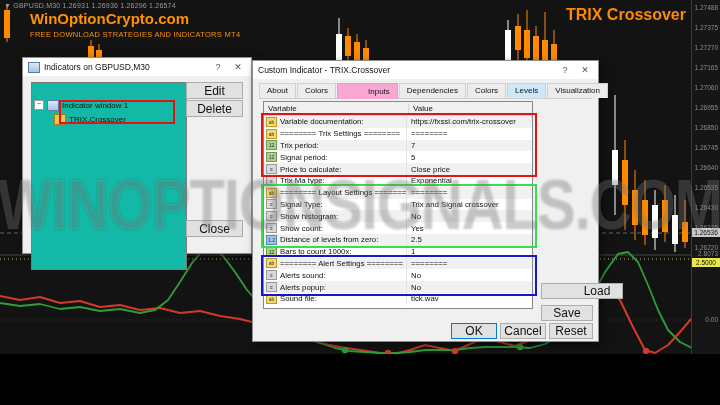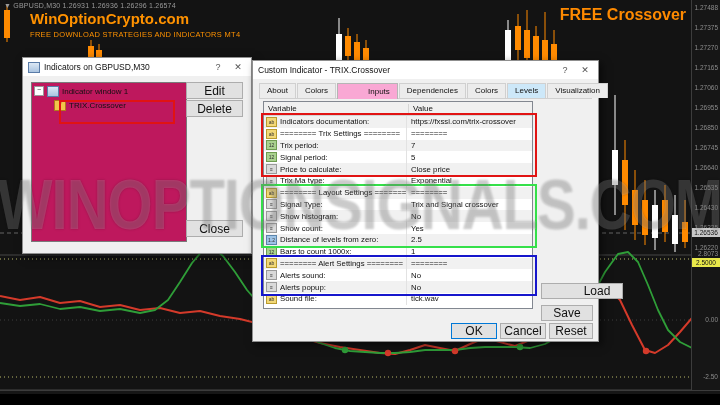--- a/index.html
+++ b/index.html
@@ -1,16 +1,16 @@
 <!DOCTYPE html>
 <html><head>
 <meta charset="utf-8">
 <style>
   html,body{margin:0;padding:0;background:#000;}
-  .screen{position:relative;width:720px;height:394px;background:#131313;overflow:hidden;
+  .screen{position:relative;width:720px;height:354px;background:#131313;overflow:hidden;
           font-family:"Liberation Sans",sans-serif;-webkit-font-smoothing:antialiased;}
   
   #chart-svg{position:absolute;left:0;top:0;z-index:1;}
   .ohlc{position:absolute;left:4px;top:2px;font-size:7px;color:#9a9a9a;z-index:2;letter-spacing:.2px;}
   .brand{position:absolute;left:30px;top:10px;font-size:15px;font-weight:bold;color:#ff9200;z-index:2;}
   .brand-sub{position:absolute;left:30px;top:30px;font-size:7.5px;color:#ff9200;z-index:2;letter-spacing:.3px;}
   .trix-title{position:absolute;right:34px;top:6px;font-size:16px;font-weight:bold;color:#ff8a00;z-index:2;}
   
   .price-scale{position:absolute;right:0;top:0;width:28px;height:390px;background:#161616;
                border-left:1px solid #3c3c3c;z-index:3;}
@@ -28,22 +28,22 @@
           box-shadow:3px 3px 8px rgba(0,0,0,.55);z-index:10;}
   .title-bar{height:18px;background:#fff;display:flex;align-items:center;padding:0 5px;gap:4px;}
   .title-text{font-size:8.5px;color:#111;flex:1;white-space:nowrap;overflow:hidden;}
   .tb-btn{width:16px;height:14px;display:flex;align-items:center;justify-content:center;
           font-size:9px;color:#555;cursor:default;}
   .win-btn{position:absolute;background:#e1e1e1;border:1px solid #adadad;font-size:12px;color:#111;
            display:flex;align-items:center;justify-content:center;font-family:"Liberation Sans",sans-serif;}
   .win-btn.default{border:1px solid #0078d7;}
   
   #ind-dialog{left:22px;top:57px;width:228px;height:195px;}
-  .listbox{position:absolute;left:8px;top:24px;width:150px;height:156px;background:#be185d;
-           border:1px solid #7a7a7a;padding:1px 2px;}
+  .listbox{position:absolute;left:8px;top:24px;width:150px;height:156px;background:#14b8a6;
+           border:1px solid #7a7a7a;padding:15px 2px;}
   .tree-row{display:flex;align-items:center;gap:3px;height:14px;font-size:8px;color:#111;}
   .tree-row.child{padding-left:20px;}
   .expander{width:8px;height:8px;border:1px solid #999;background:#fff;font-size:7px;line-height:6px;
             text-align:center;color:#333;}
   .tree-ico{width:10px;height:9px;border:1px solid #5a7ca8;background:linear-gradient(#dce8f5,#aac4e0);}
   .tree-ico.fx{border:1px solid #b07b1a;background:#f2c64b;font-size:7px;line-height:8px;text-align:center;color:#7a2020;font-style:italic;}
   .red-annot{position:absolute;border:2px solid #e11313;z-index:12;}
   
   #cust-dialog{left:252px;top:60px;width:345px;height:280px;}
   .tab-strip{position:absolute;left:6px;top:21px;right:6px;height:16px;display:flex;align-items:flex-end;
@@ -149,21 +149,21 @@
       <circle cx="388" cy="353" r="3.2" fill="#d43a2a"></circle>
       <circle cx="455" cy="351" r="3.2" fill="#d43a2a"></circle>
       <circle cx="646" cy="351" r="3.2" fill="#d43a2a"></circle>
       <circle cx="345" cy="350" r="3.2" fill="#2f9e38"></circle>
       <circle cx="520" cy="347" r="3.2" fill="#2f9e38"></circle>
     </svg>
 
   <div class="ohlc">▼ GBPUSD,M30  1.26931 1.26936 1.26296 1.26574</div>
   <div class="brand">WinOptionCrypto.com</div>
   <div class="brand-sub">FREE DOWNLOAD STRATEGIES AND INDICATORS MT4</div>
-  <div class="trix-title">FREE Crossover</div>
+  <div class="trix-title">TRIX Crossover</div>
 
   <div class="price-scale" id="price-scale">
       <span class="ps-label" style="top: 4px;">1.27488</span>
       <span class="ps-label" style="top: 24px;">1.27375</span>
       <span class="ps-label" style="top: 44px;">1.27270</span>
       <span class="ps-label" style="top: 64px;">1.27165</span>
       <span class="ps-label" style="top: 84px;">1.27060</span>
       <span class="ps-label" style="top: 104px;">1.26955</span>
       <span class="ps-label" style="top: 124px;">1.26850</span>
       <span class="ps-label" style="top: 144px;">1.26745</span>
@@ -241,21 +241,21 @@
       </div>
     <div class="param-table">
       <div class="pt-header">
         <div class="pt-col-var">Variable</div>
         <div class="pt-col-val">Value</div>
       </div>
       <div id="pt-rows">
           <div class="pt-row">
             <div class="pt-var">
               <span class="p-ico i-str">ab</span>
-              <span>Indicators documentation:</span>
+              <span>Variable documentation:</span>
             </div>
             <div class="pt-val">https://fxssi.com/trix-crossover</div>
           </div>
           <div class="pt-row">
             <div class="pt-var">
               <span class="p-ico i-str">ab</span>
               <span>======== Trix Settings ========</span>
             </div>
             <div class="pt-val">========</div>
           </div>

